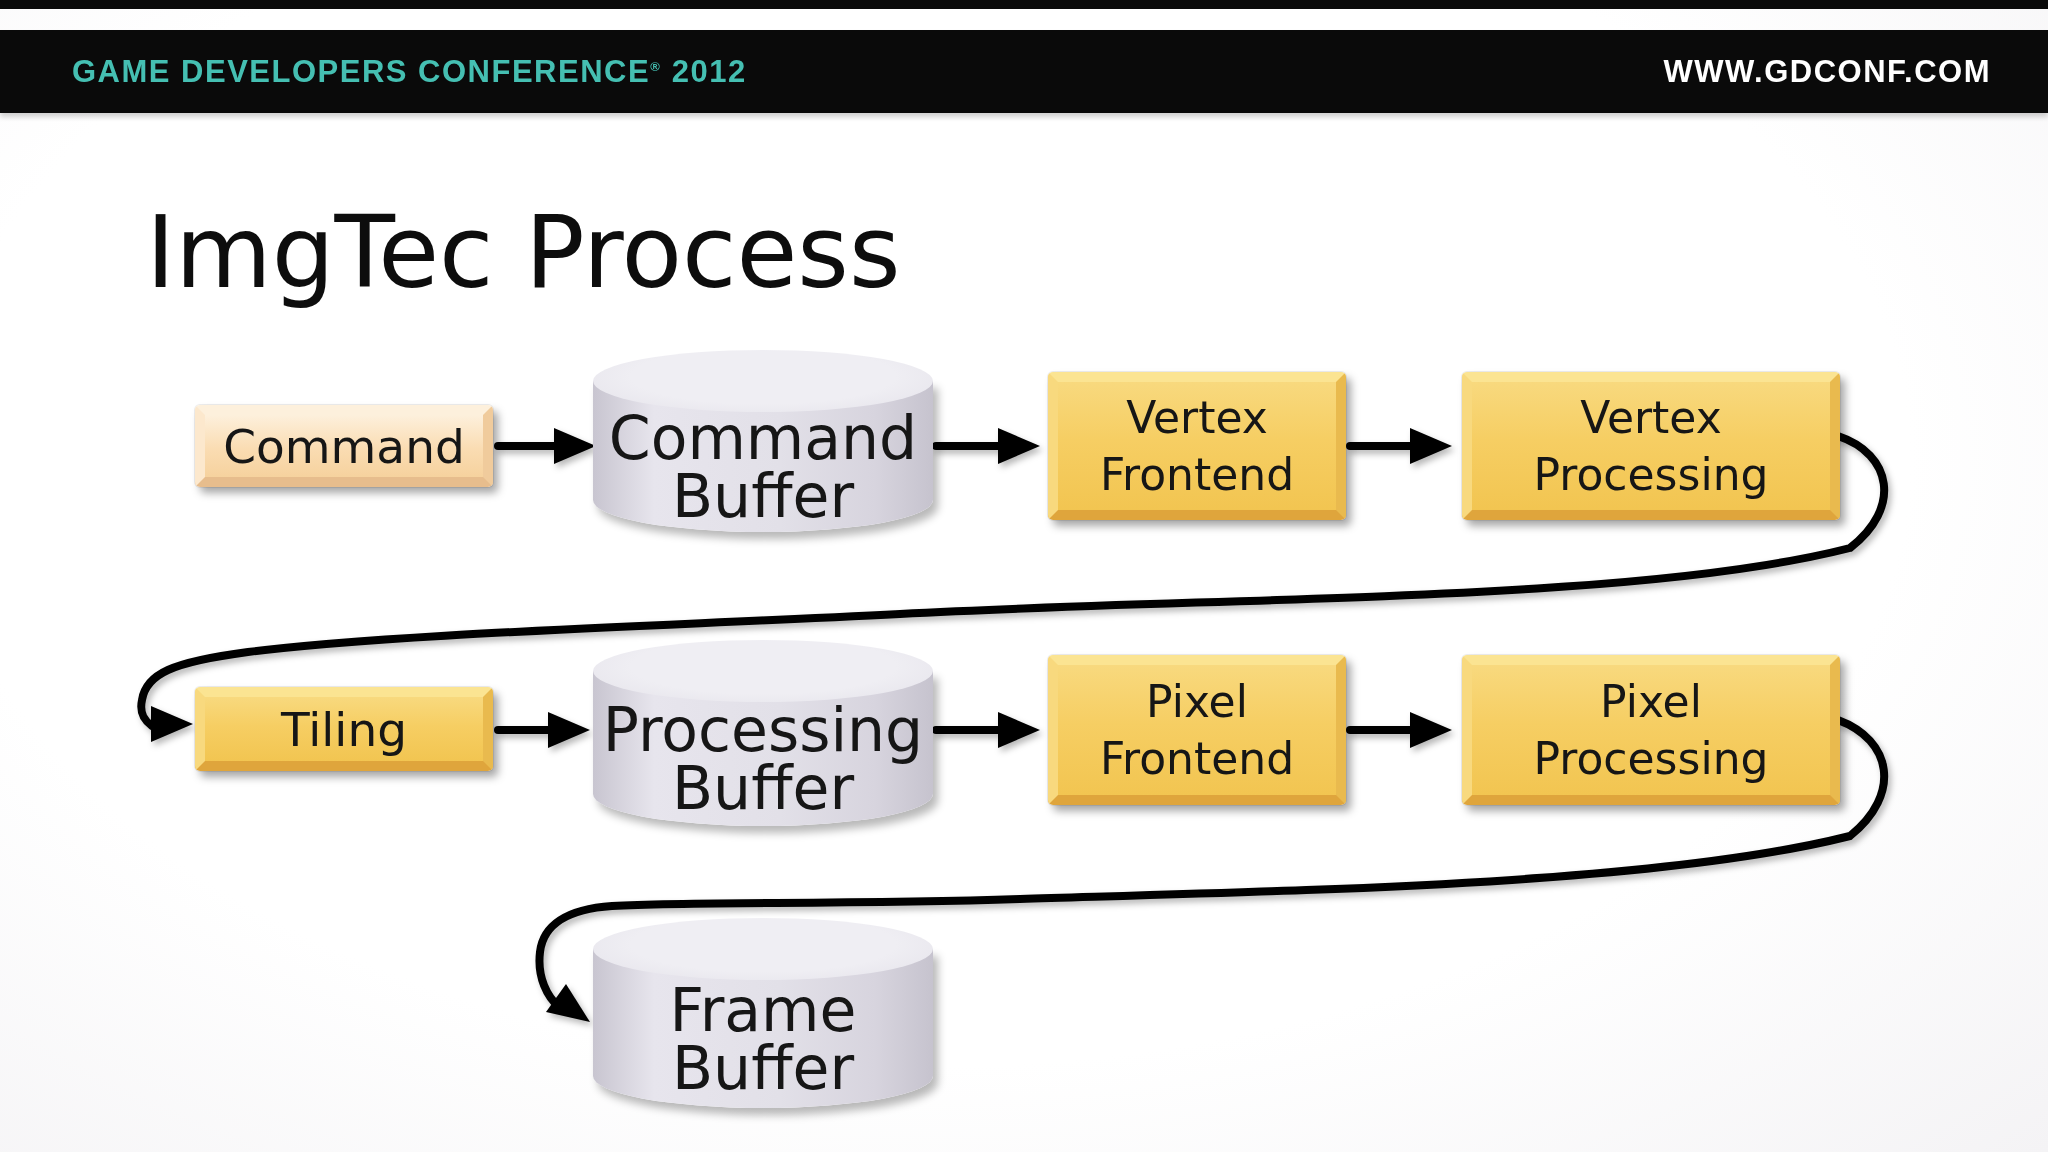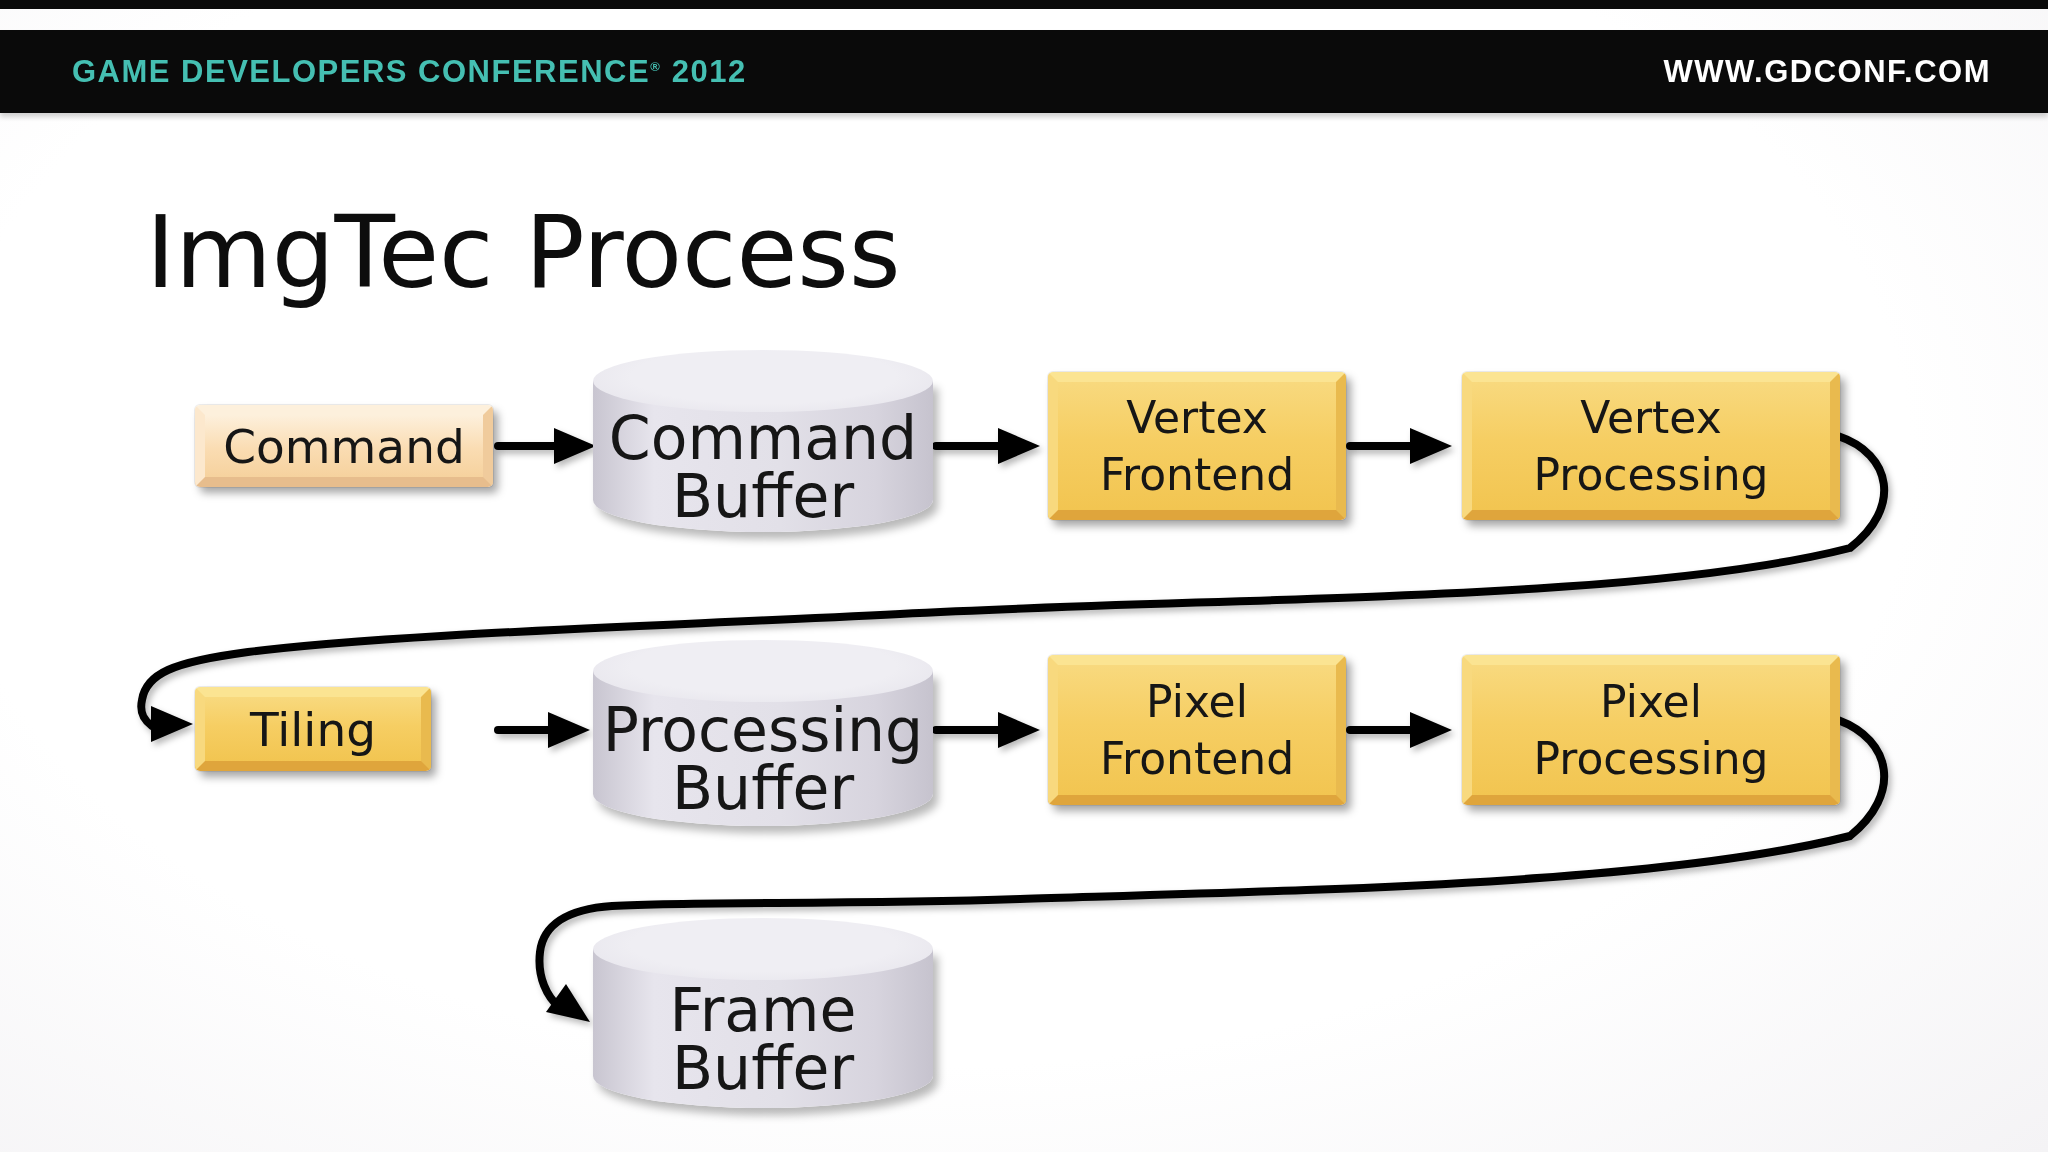--- a/index.html
+++ b/index.html
@@ -70,21 +70,21 @@
   .cyl-label{
     position:absolute;left:0;top:58px;right:0;bottom:6px;z-index:3;
     display:flex;align-items:center;justify-content:center;text-align:center;
     white-space:pre-line;font-size:60px;line-height:58px;color:var(--ink,#161616);
   }
   
   .n-software{left:195px;top:405px;width:298px;height:82px;}
   .n-command{left:593px;top:350px;width:340px;height:182px;}
   .n-vfe{left:1048px;top:372px;width:298px;height:148px;}
   .n-vproc{left:1462px;top:372px;width:378px;height:148px;}
-  .n-tiling{left:195px;top:687px;width:236px;height:84px;}
+  .n-tiling{left:195px;top:687px;width:298px;height:84px;}
   .n-param{left:593px;top:640px;width:340px;height:186px;}
   .n-pfe{left:1048px;top:655px;width:298px;height:150px;}
   .n-pproc{left:1462px;top:655px;width:378px;height:150px;}
   .n-frame{left:593px;top:918px;width:340px;height:190px;}
 </style>
 </head>
 <body>
 
 <div class="stage">
 

